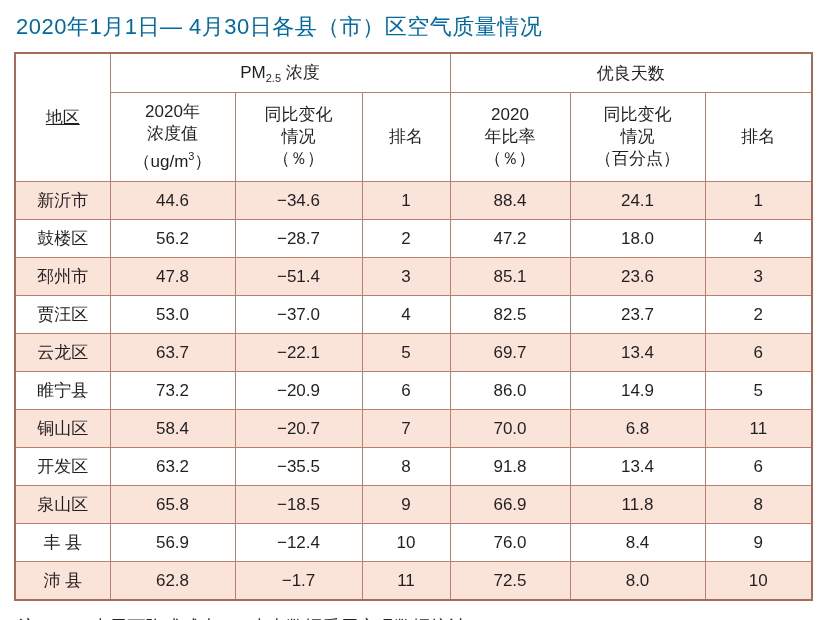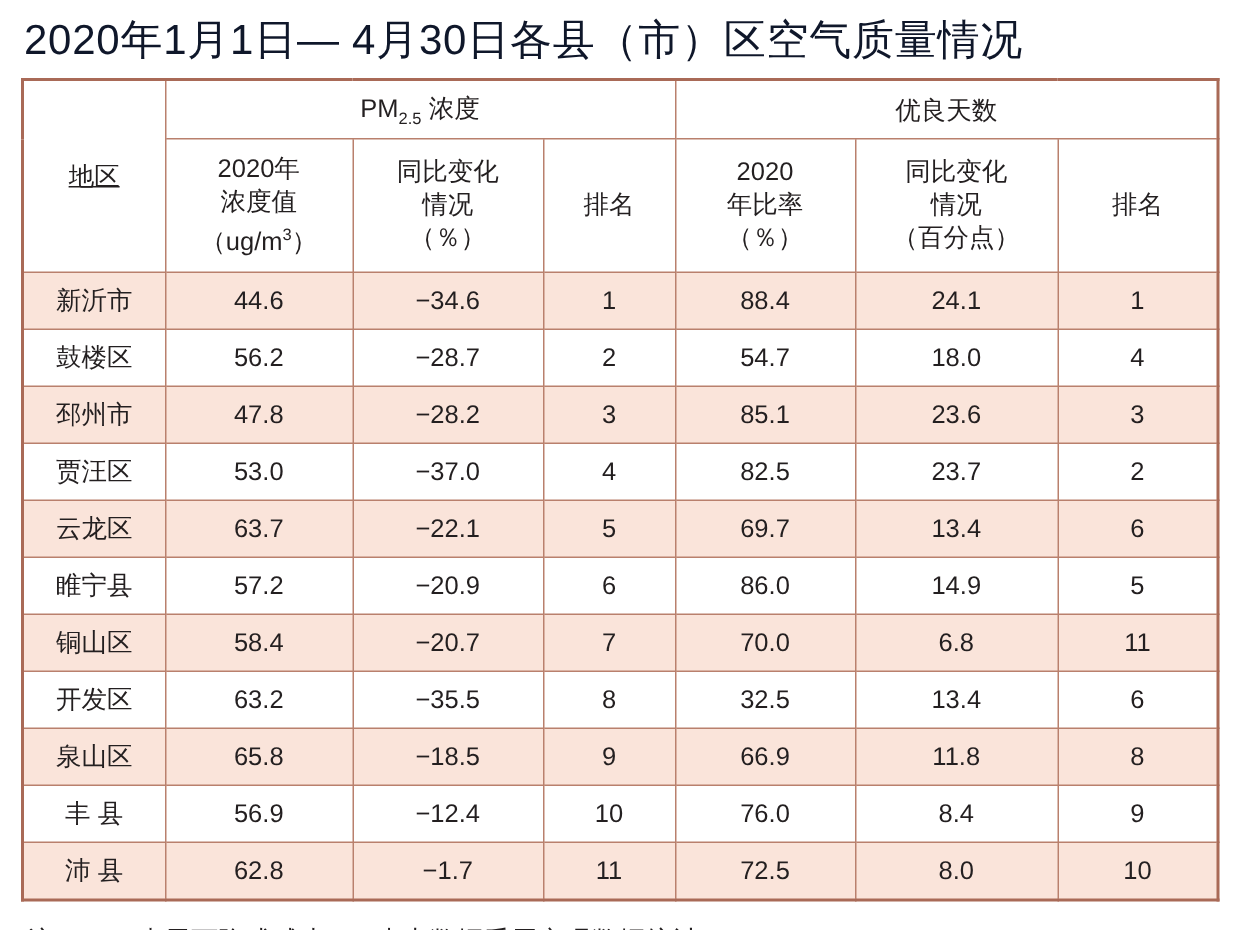--- a/index.html
+++ b/index.html
@@ -15,24 +15,24 @@
     overflow: hidden;
   }
   .page {
     width: 825px;
     height: 620px;
     box-sizing: border-box;
     padding: 10px 14px 0 14px;
     position: relative;
   }
   .title {
-    font-size: 28px;
+    font-size: 22px;
     line-height: 30px;
     letter-spacing: 0.5px;
-    color: #0f172a;
+    color: #0369a1;
     margin: 2px 0 10px 2px;
     white-space: nowrap;
   }
   table.grid {
     border-collapse: collapse;
     width: 797px;
     table-layout: fixed;
   }
   table.grid td, table.grid th {
     border: 1px solid #b9806d;
@@ -153,28 +153,28 @@
         <td>1</td>
         <td>88.4</td>
         <td>24.1</td>
         <td>1</td>
       </tr>
       <tr class="even">
         <td class="cell-region">鼓楼区</td>
         <td>56.2</td>
         <td>−28.7</td>
         <td>2</td>
-        <td>54.7</td>
+        <td>47.2</td>
         <td>18.0</td>
         <td>4</td>
       </tr>
       <tr class="odd">
         <td class="cell-region">邳州市</td>
         <td>47.8</td>
-        <td>−28.2</td>
+        <td>−51.4</td>
         <td>3</td>
         <td>85.1</td>
         <td>23.6</td>
         <td>3</td>
       </tr>
       <tr class="even">
         <td class="cell-region">贾汪区</td>
         <td>53.0</td>
         <td>−37.0</td>
         <td>4</td>
@@ -186,42 +186,42 @@
         <td class="cell-region">云龙区</td>
         <td>63.7</td>
         <td>−22.1</td>
         <td>5</td>
         <td>69.7</td>
         <td>13.4</td>
         <td>6</td>
       </tr>
       <tr class="even">
         <td class="cell-region">睢宁县</td>
-        <td>57.2</td>
+        <td>73.2</td>
         <td>−20.9</td>
         <td>6</td>
         <td>86.0</td>
         <td>14.9</td>
         <td>5</td>
       </tr>
       <tr class="odd">
         <td class="cell-region">铜山区</td>
         <td>58.4</td>
         <td>−20.7</td>
         <td>7</td>
         <td>70.0</td>
         <td>6.8</td>
         <td>11</td>
       </tr>
       <tr class="even">
         <td class="cell-region">开发区</td>
         <td>63.2</td>
         <td>−35.5</td>
         <td>8</td>
-        <td>32.5</td>
+        <td>91.8</td>
         <td>13.4</td>
         <td>6</td>
       </tr>
       <tr class="odd">
         <td class="cell-region">泉山区</td>
         <td>65.8</td>
         <td>−18.5</td>
         <td>9</td>
         <td>66.9</td>
         <td>11.8</td>

